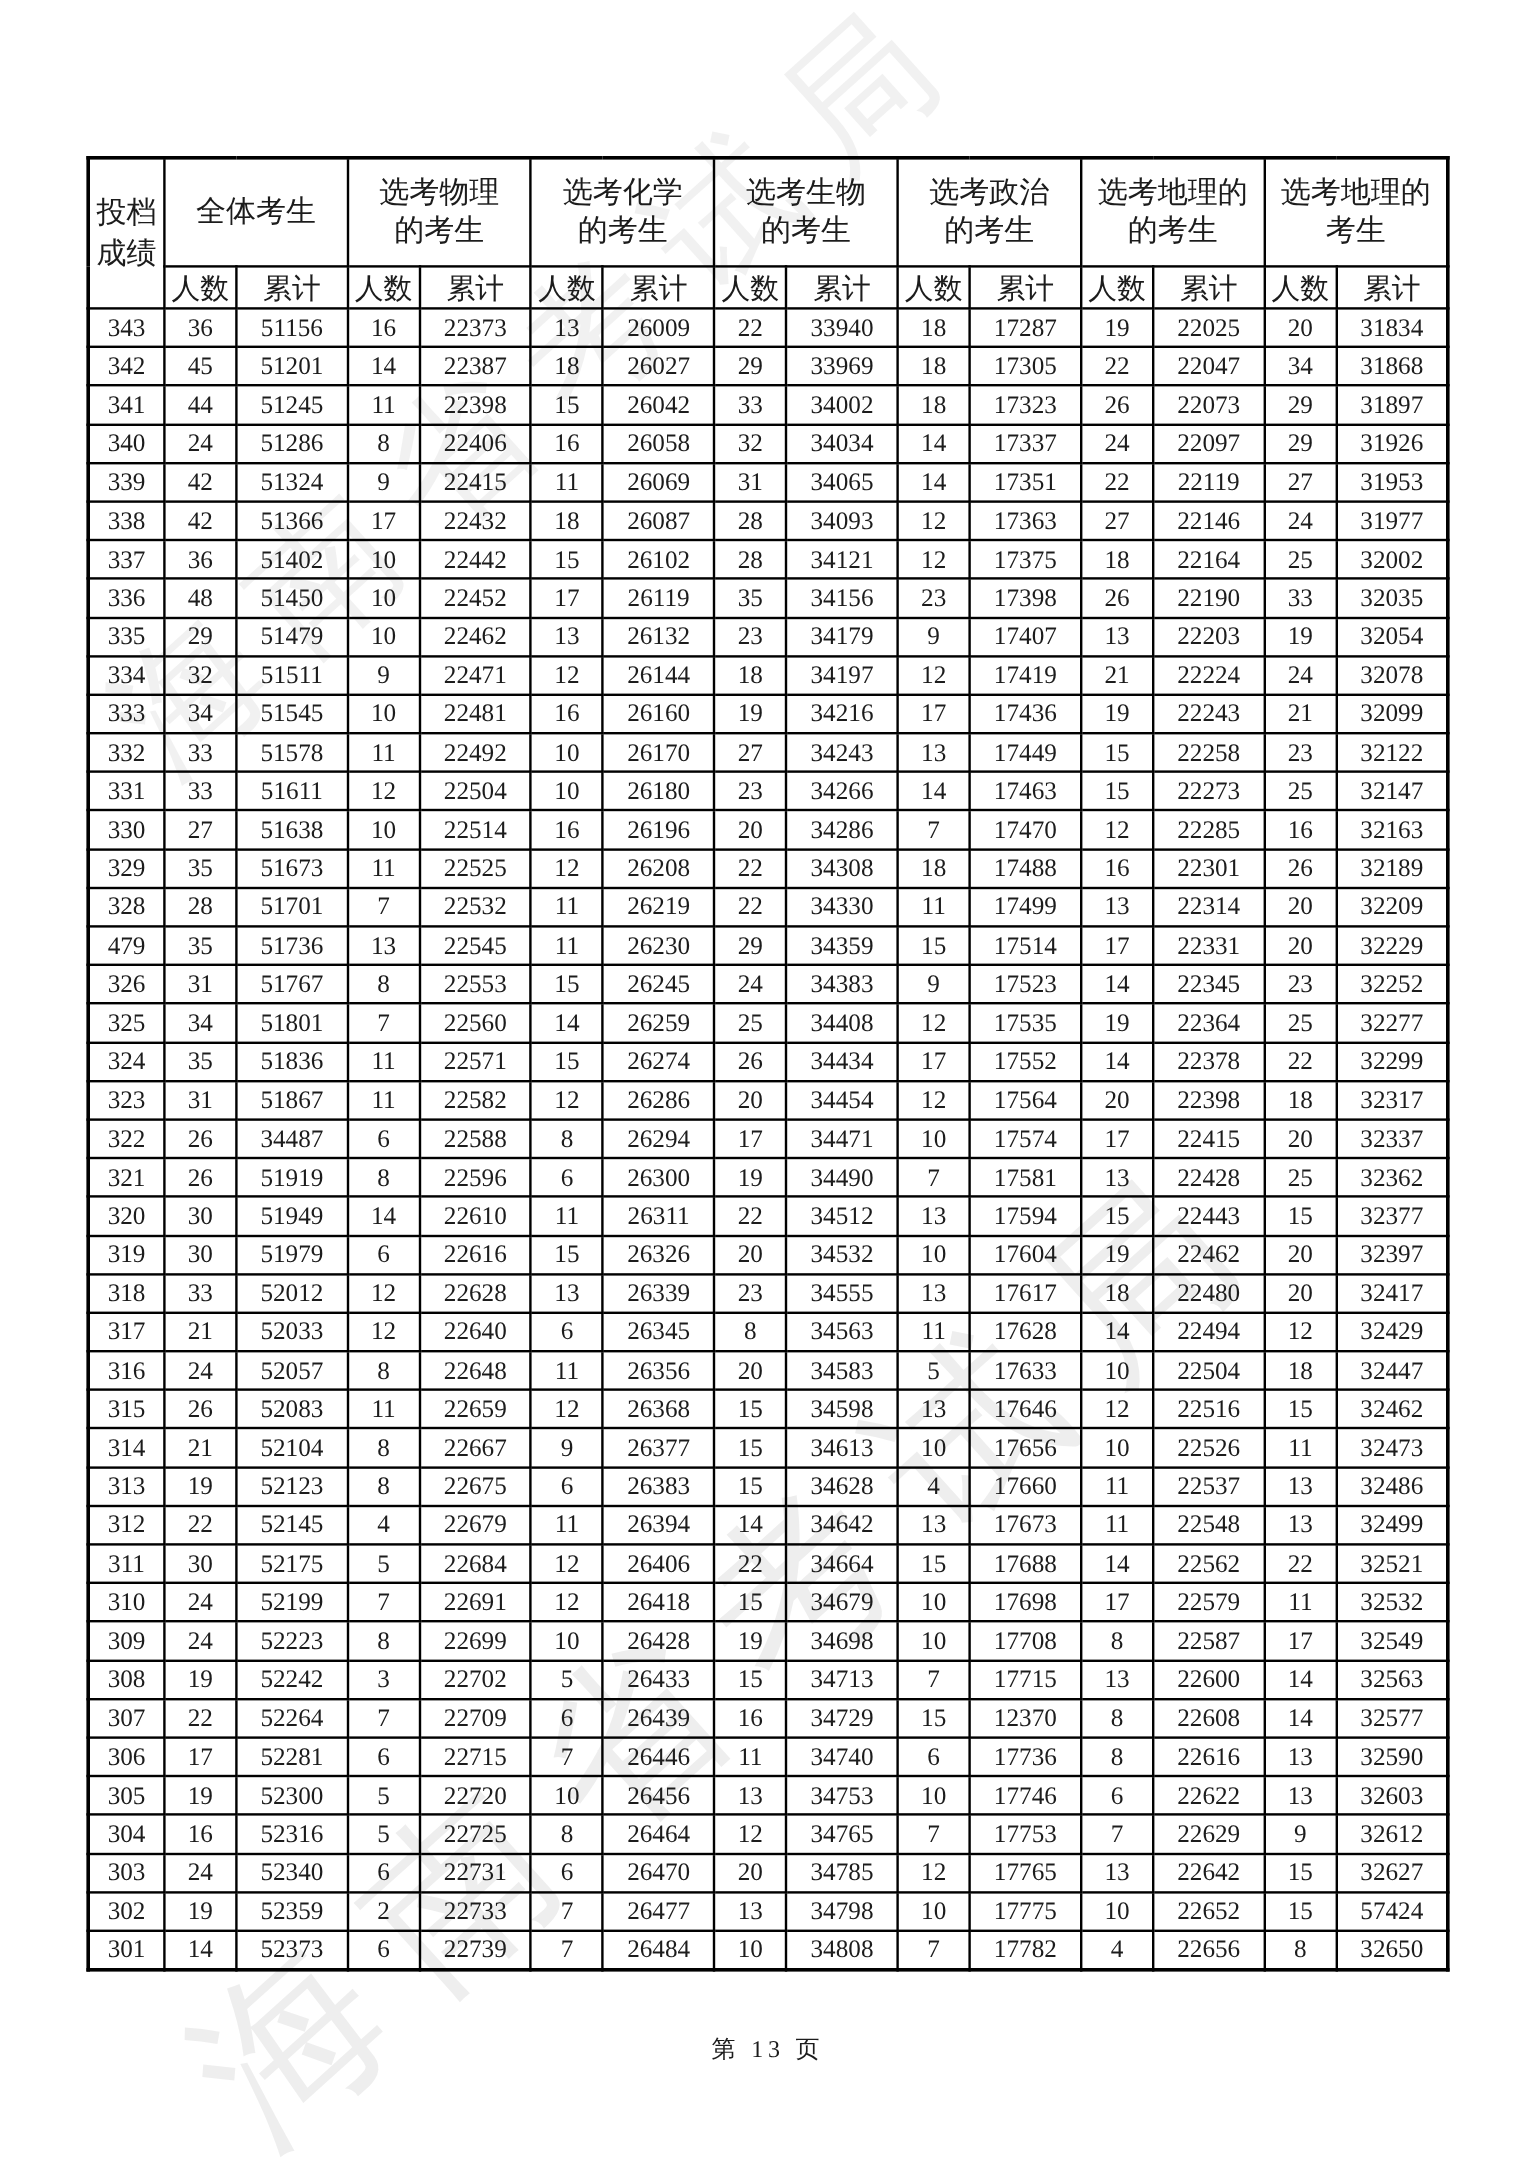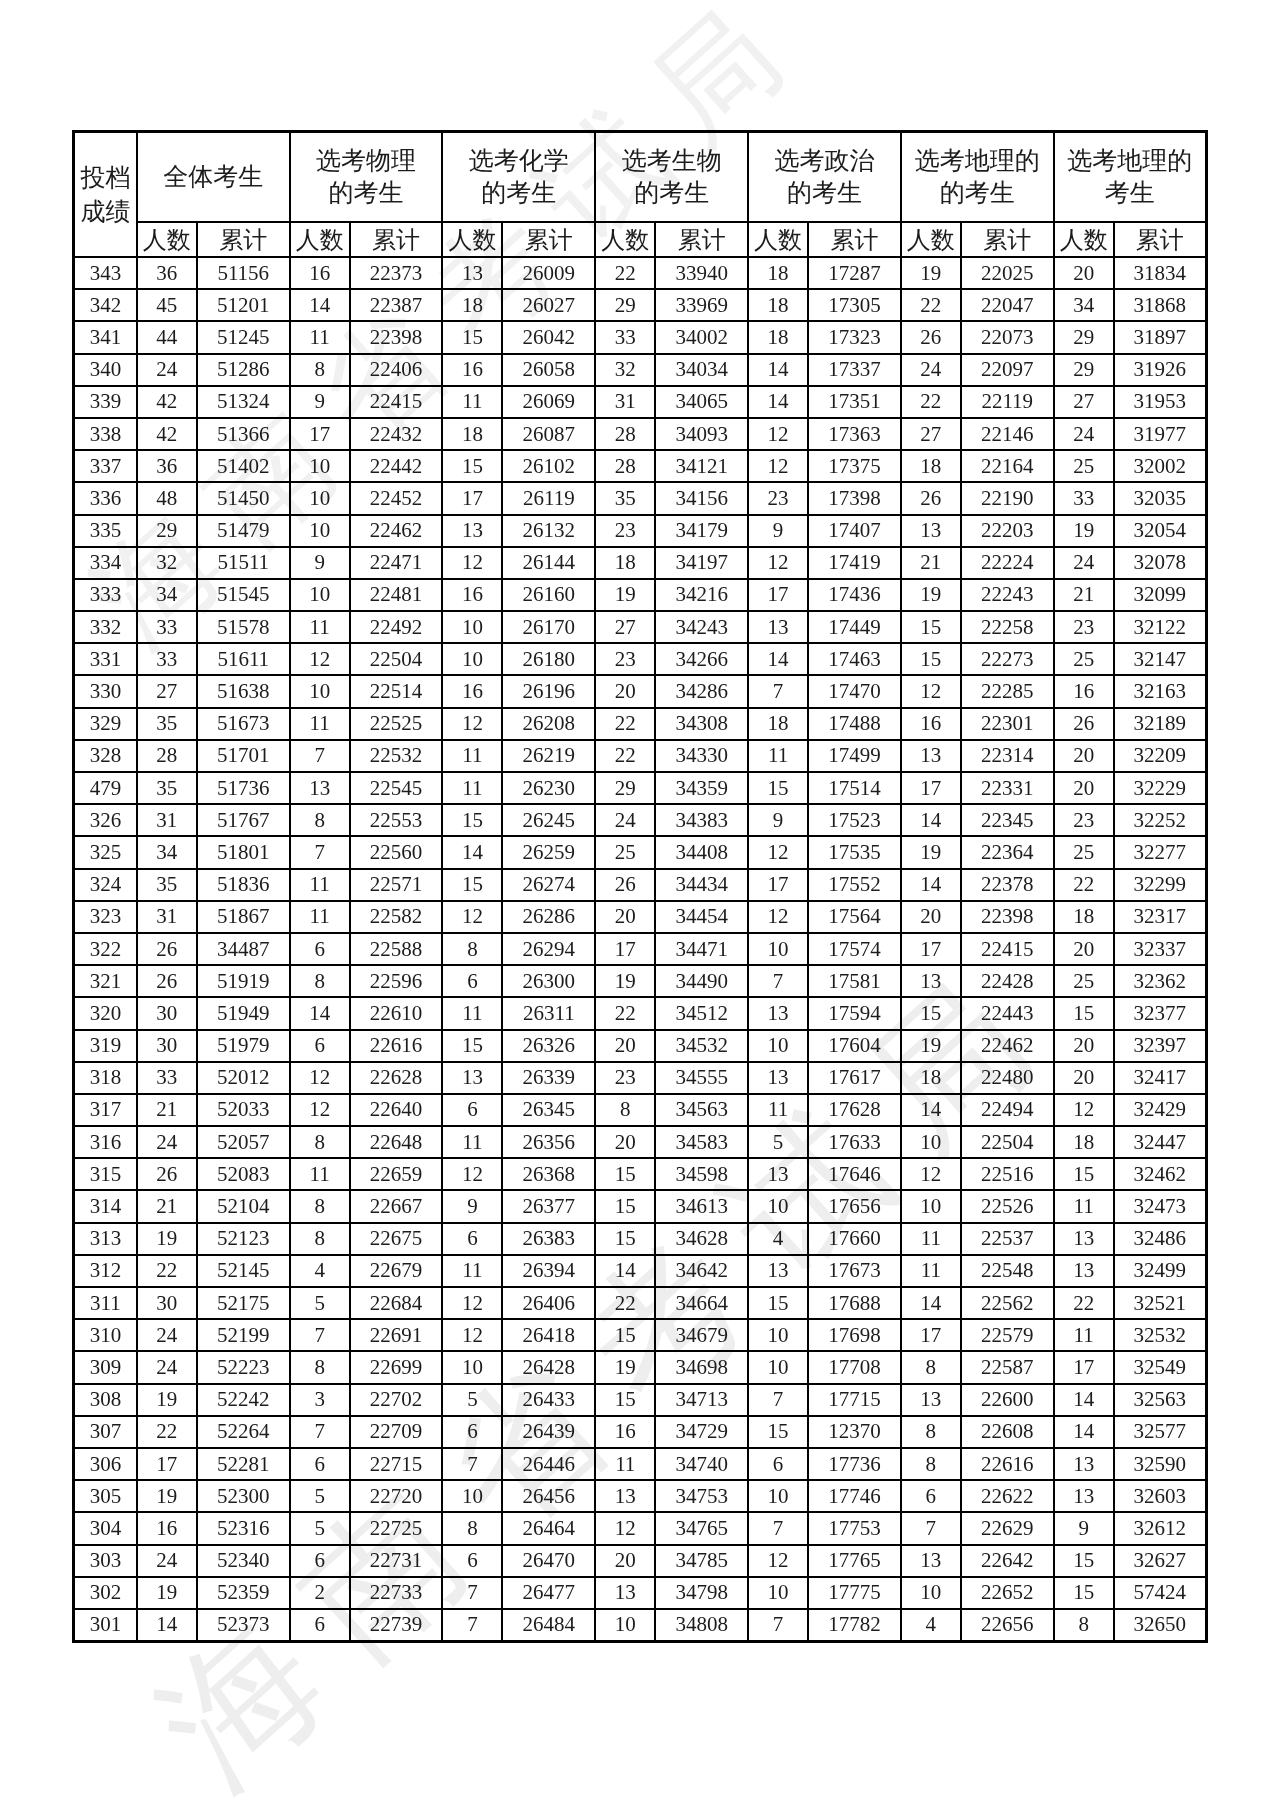--- a/index.html
+++ b/index.html
@@ -881,14 +881,15 @@
             <td>17782</td>
             <td>4</td>
             <td>22656</td>
             <td>8</td>
             <td>32650</td>
           </tr>
         </tbody>
     </table>
   </div>
 
+  <div class="footer">第 13 页</div>
 
 </div>
 
 </body></html>

